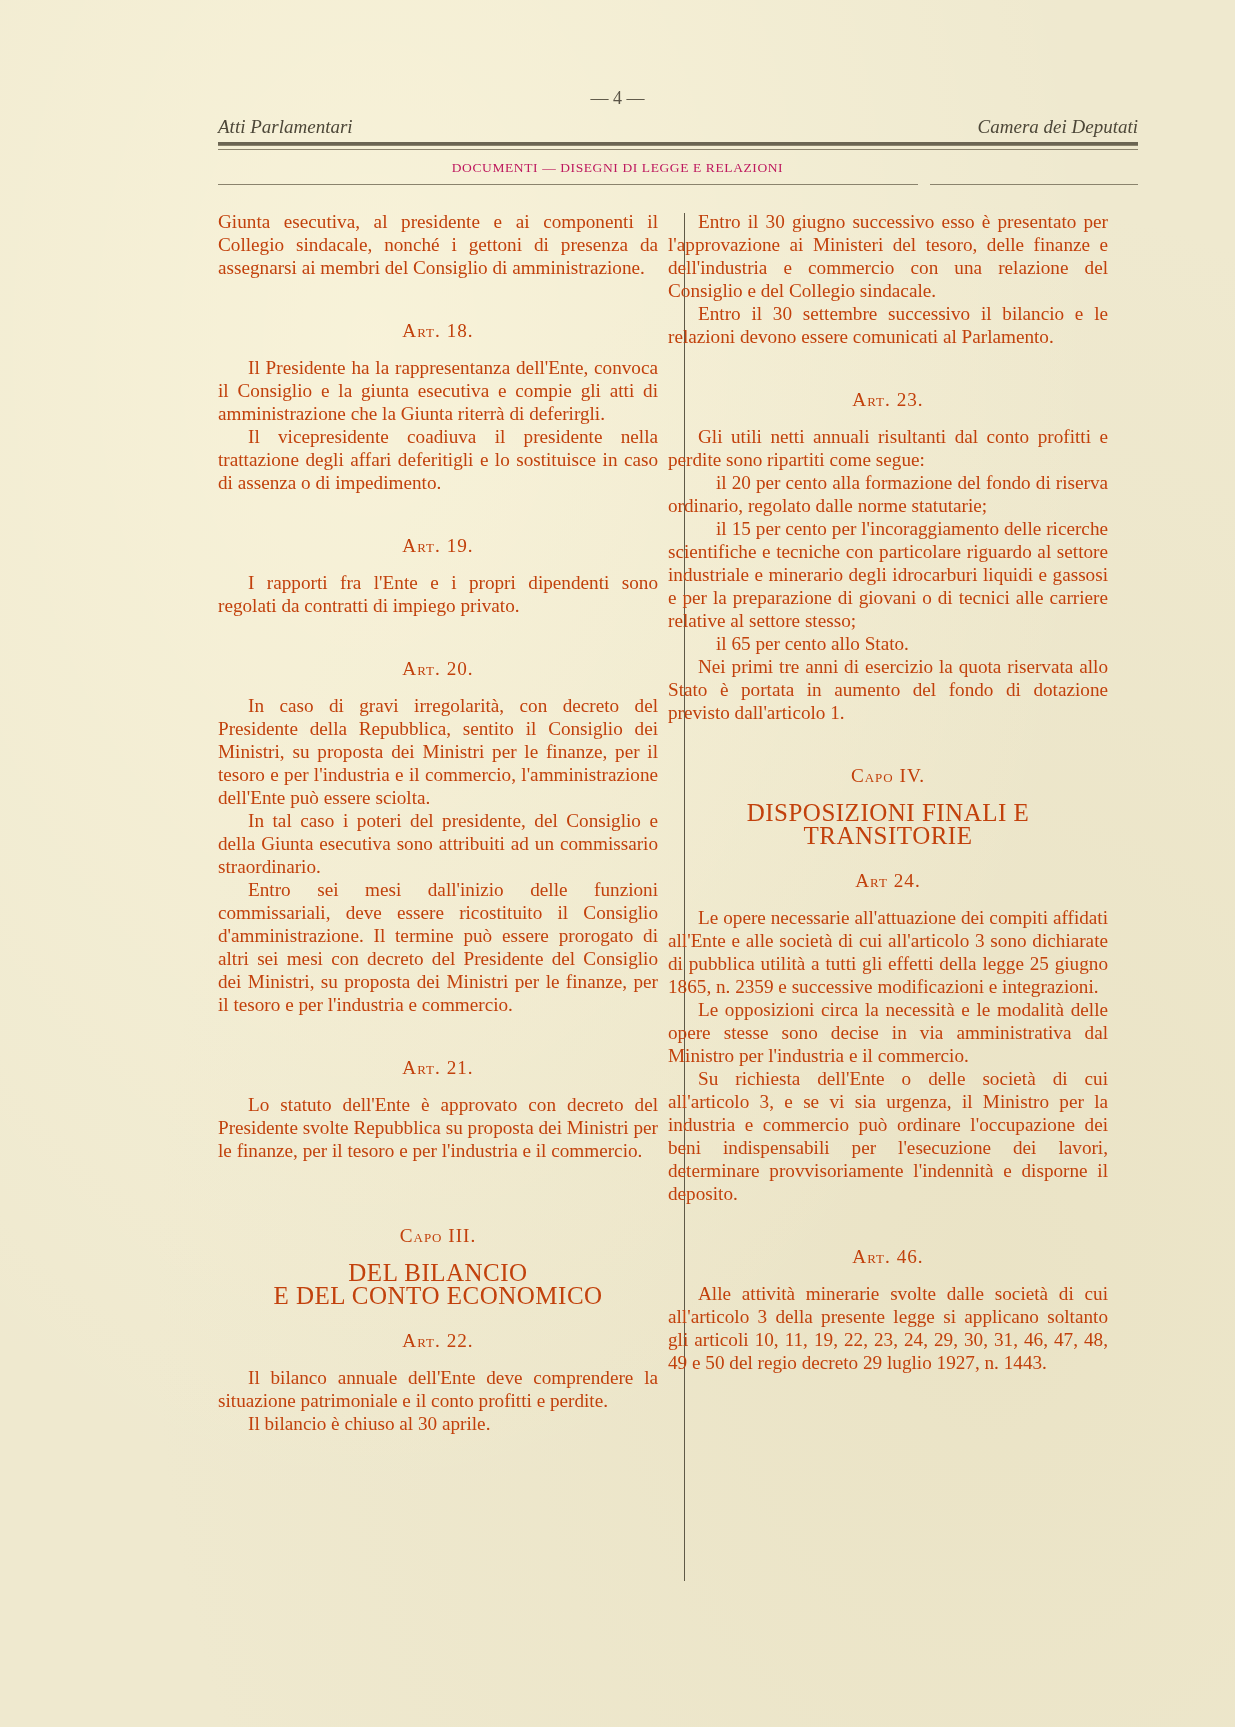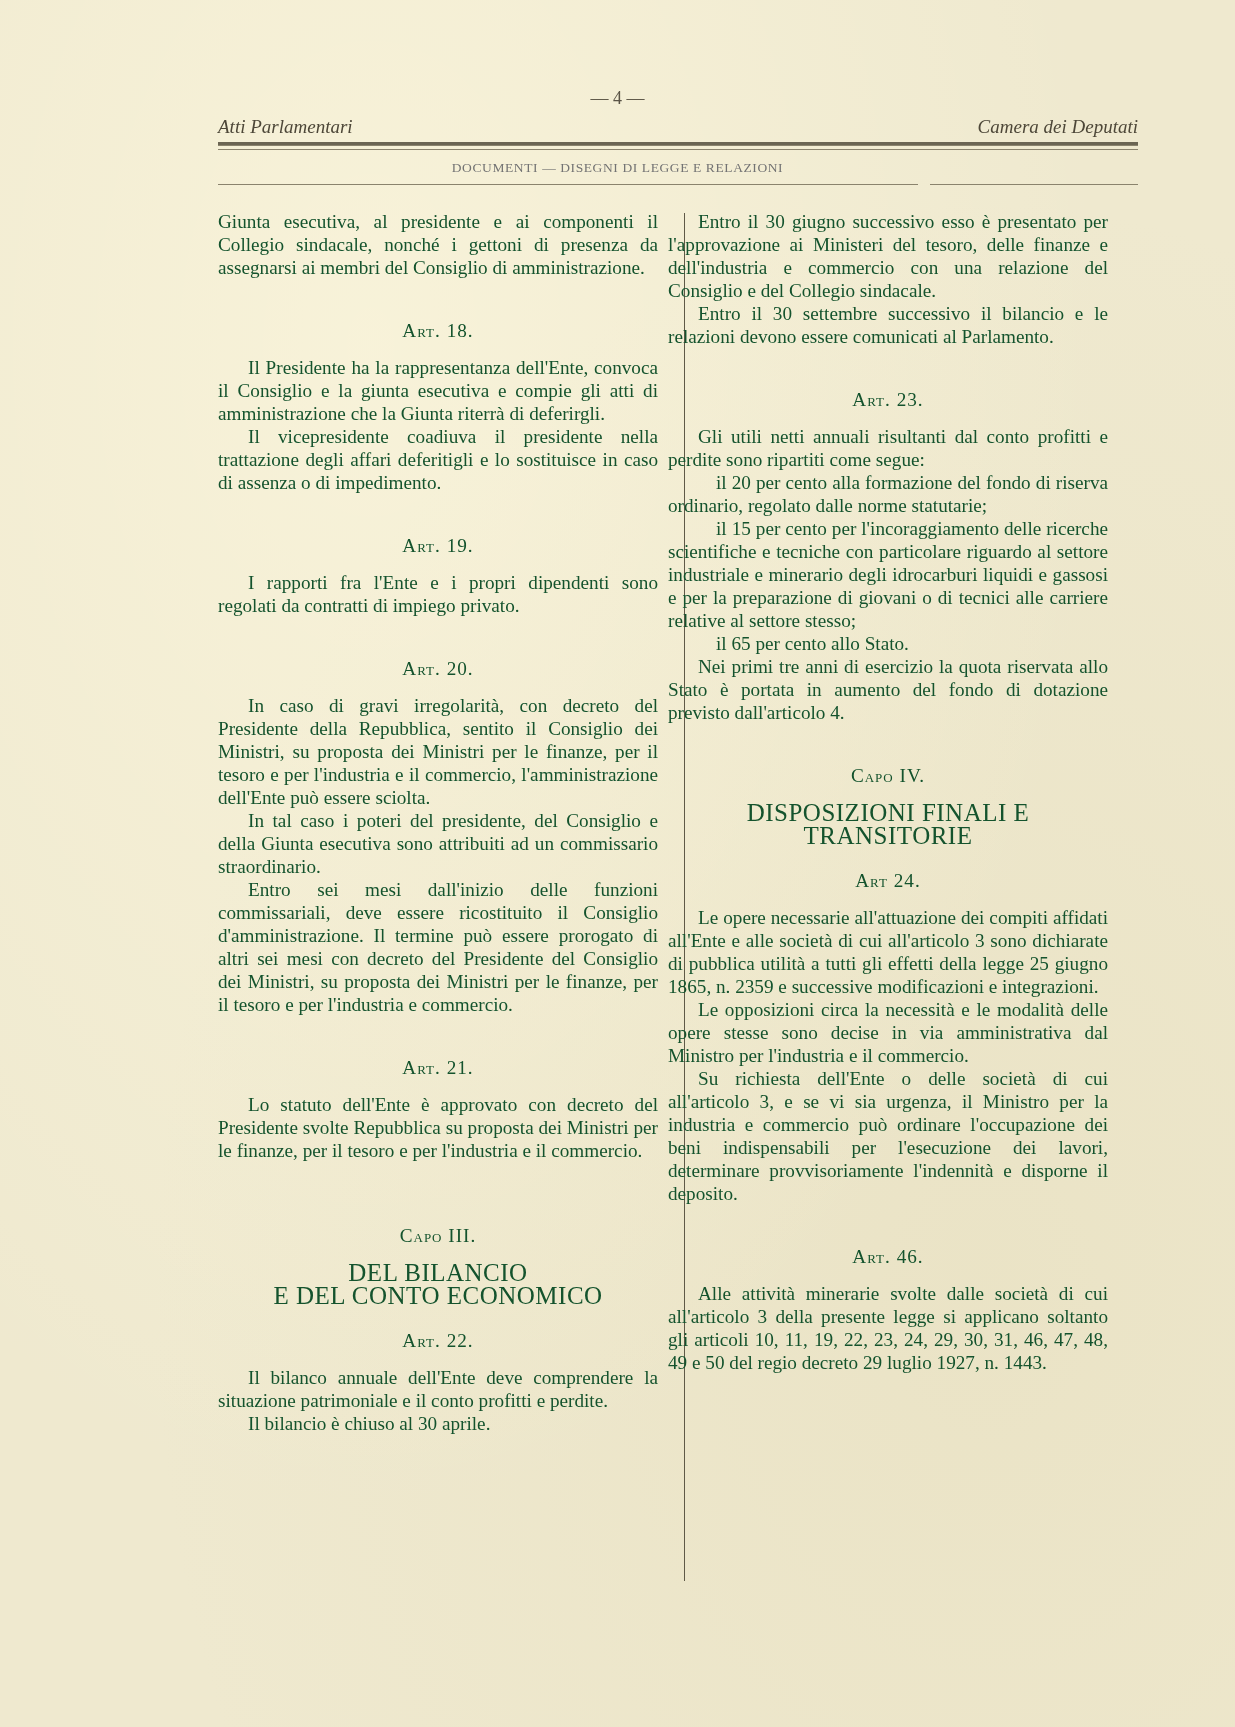--- a/index.html
+++ b/index.html
@@ -30,39 +30,39 @@
     position: absolute; top: 142px; left: 218px; width: 920px; height: 3px;
     background: #6b6553; border-bottom: 1px solid #8a836d;
   }
   .rule-thin {
     position: absolute; top: 149px; left: 218px; width: 920px; height: 1px;
     background: #8a836d;
   }
   .doc-subheader {
     position: absolute; top: 160px; left: 0; width: 1235px;
     text-align: center; font-size: 13.5px; letter-spacing: 0.6px;
-    font-family: "Liberation Serif", serif; color: #737373;
+    font-family: "Liberation Serif", serif; color: #be185d;
   }
   .rule-under {
     position: absolute; top: 184px; height: 1px; background: #8a836d;
   }
   .rule-under.left { left: 218px; width: 700px; }
   .rule-under.right { left: 930px; width: 208px; }
   .col-sep {
     position: absolute; left: 684px; top: 213px; width: 1px; height: 1368px;
     background: #5f5947;
   }
   .column {
     position: absolute; top: 210px;
     width: 440px;
     font-family: "Liberation Serif", serif;
     font-size: 19.2px;
     line-height: 23px;
     text-align: justify;
-    color: #14532d;
+    color: #c2410c;
   }
   .column.left { left: 218px; }
   .column.right { left: 668px; }
   .column p { margin: 0; text-indent: 30px; }
   .column p.noindent { text-indent: 0; }
   .column p.item { text-indent: 48px; }
   .heading {
     text-align: center; text-indent: 0 !important;
     font-variant: small-caps; letter-spacing: 1px;
     margin: 0;
@@ -125,21 +125,21 @@
 <div class="column right">
   <p>Entro il 30 giugno successivo esso è presentato per l'approvazione ai Ministeri del tesoro, delle finanze e dell'industria e commercio con una relazione del Consiglio e del Collegio sindacale.</p>
   <p>Entro il 30 settembre successivo il bilancio e le relazioni devono essere comunicati al Parlamento.</p>
   <div class="sp-big"></div>
   <p class="heading">Art. 23.</p>
   <div class="sp-head"></div>
   <p>Gli utili netti annuali risultanti dal conto profitti e perdite sono ripartiti come segue:</p>
   <p class="item">il 20 per cento alla formazione del fondo di riserva ordinario, regolato dalle norme statutarie;</p>
   <p class="item">il 15 per cento per l'incoraggiamento delle ricerche scientifiche e tecniche con particolare riguardo al settore industriale e minerario degli idrocarburi liquidi e gassosi e per la preparazione di giovani o di tecnici alle carriere relative al settore stesso;</p>
   <p class="item">il 65 per cento allo Stato.</p>
-  <p>Nei primi tre anni di esercizio la quota riservata allo Stato è portata in aumento del fondo di dotazione previsto dall'articolo 4.</p>
+  <p>Nei primi tre anni di esercizio la quota riservata allo Stato è portata in aumento del fondo di dotazione previsto dall'articolo 1.</p>
   <div class="sp-big"></div>
   <p class="heading">Capo IV.</p>
   <div class="sp-head"></div>
   <p class="title-caps">DISPOSIZIONI FINALI E TRANSITORIE</p>
   <div class="sp-art"></div>
   <p class="heading">Art 24.</p>
   <div class="sp-head"></div>
   <p>Le opere necessarie all'attuazione dei compiti affidati all'Ente e alle società di cui all'articolo 3 sono dichiarate di pubblica utilità a tutti gli effetti della legge 25 giugno 1865, n. 2359 e successive modificazioni e integrazioni.</p>
   <p>Le opposizioni circa la necessità e le modalità delle opere stesse sono decise in via amministrativa dal Ministro per l'industria e il commercio.</p>
   <p>Su richiesta dell'Ente o delle società di cui all'articolo 3, e se vi sia urgenza, il Ministro per la industria e commercio può ordinare l'occupazione dei beni indispensabili per l'esecuzione dei lavori, determinare provvisoriamente l'indennità e disporne il deposito.</p>

